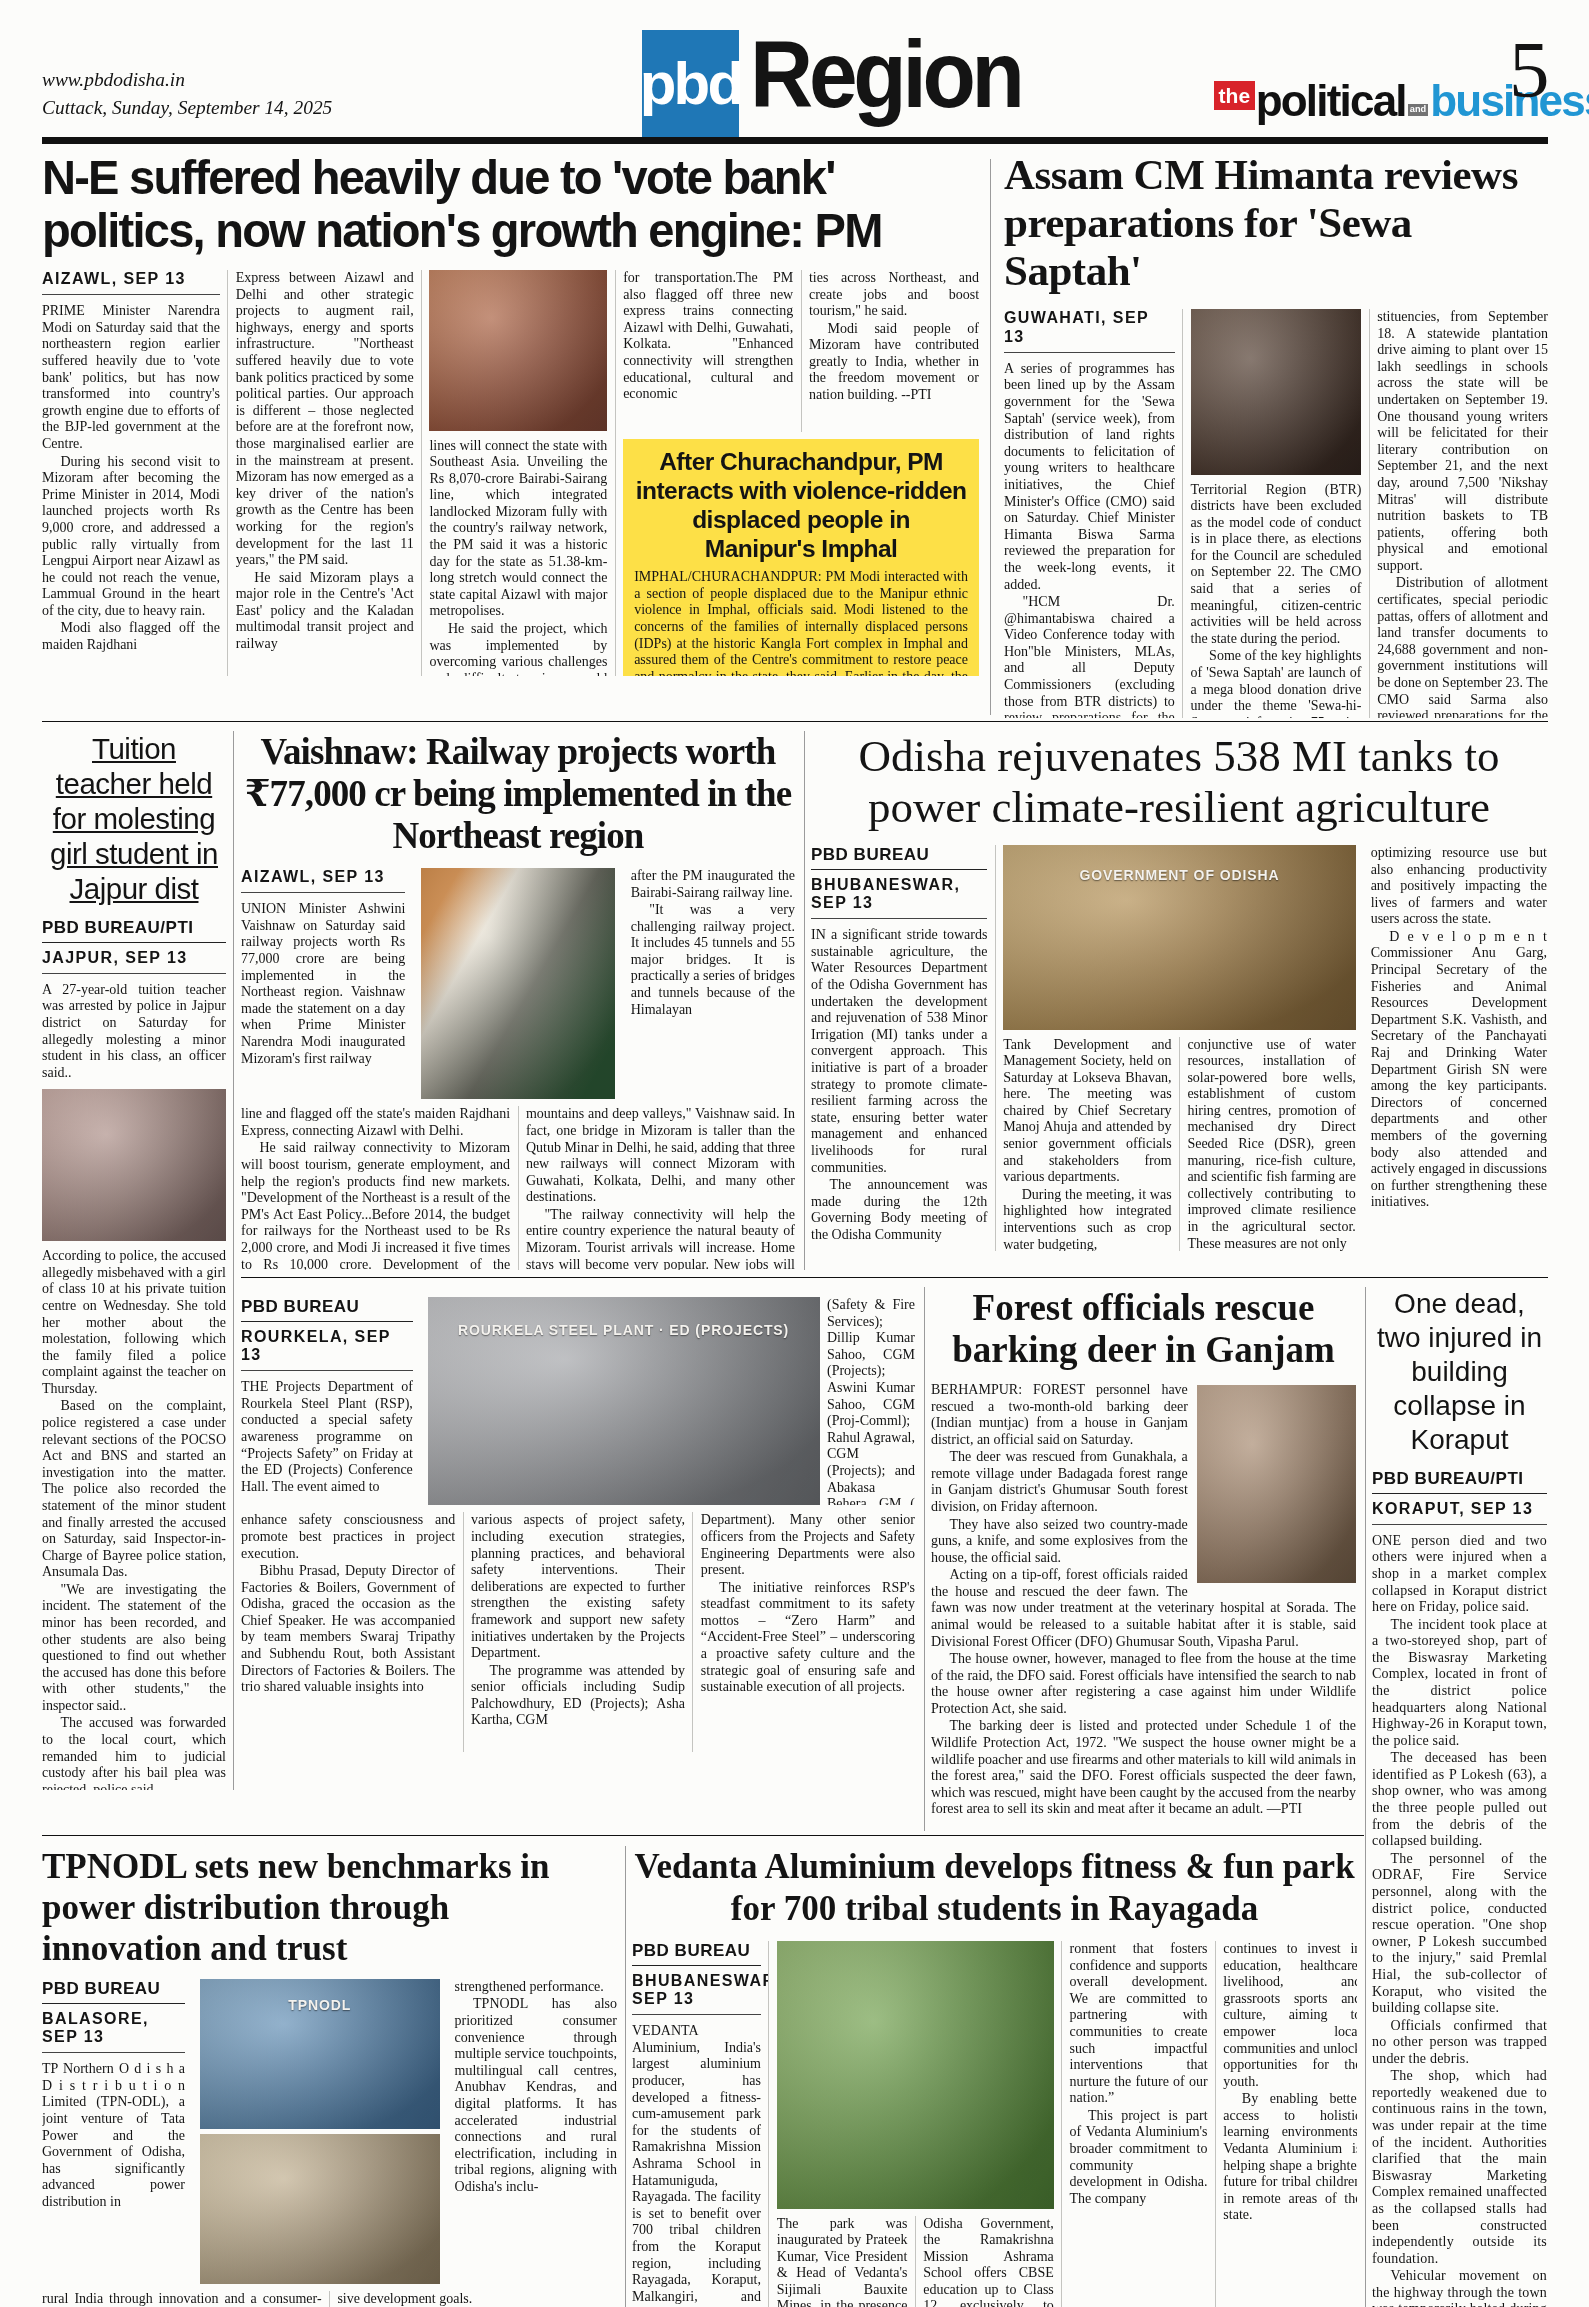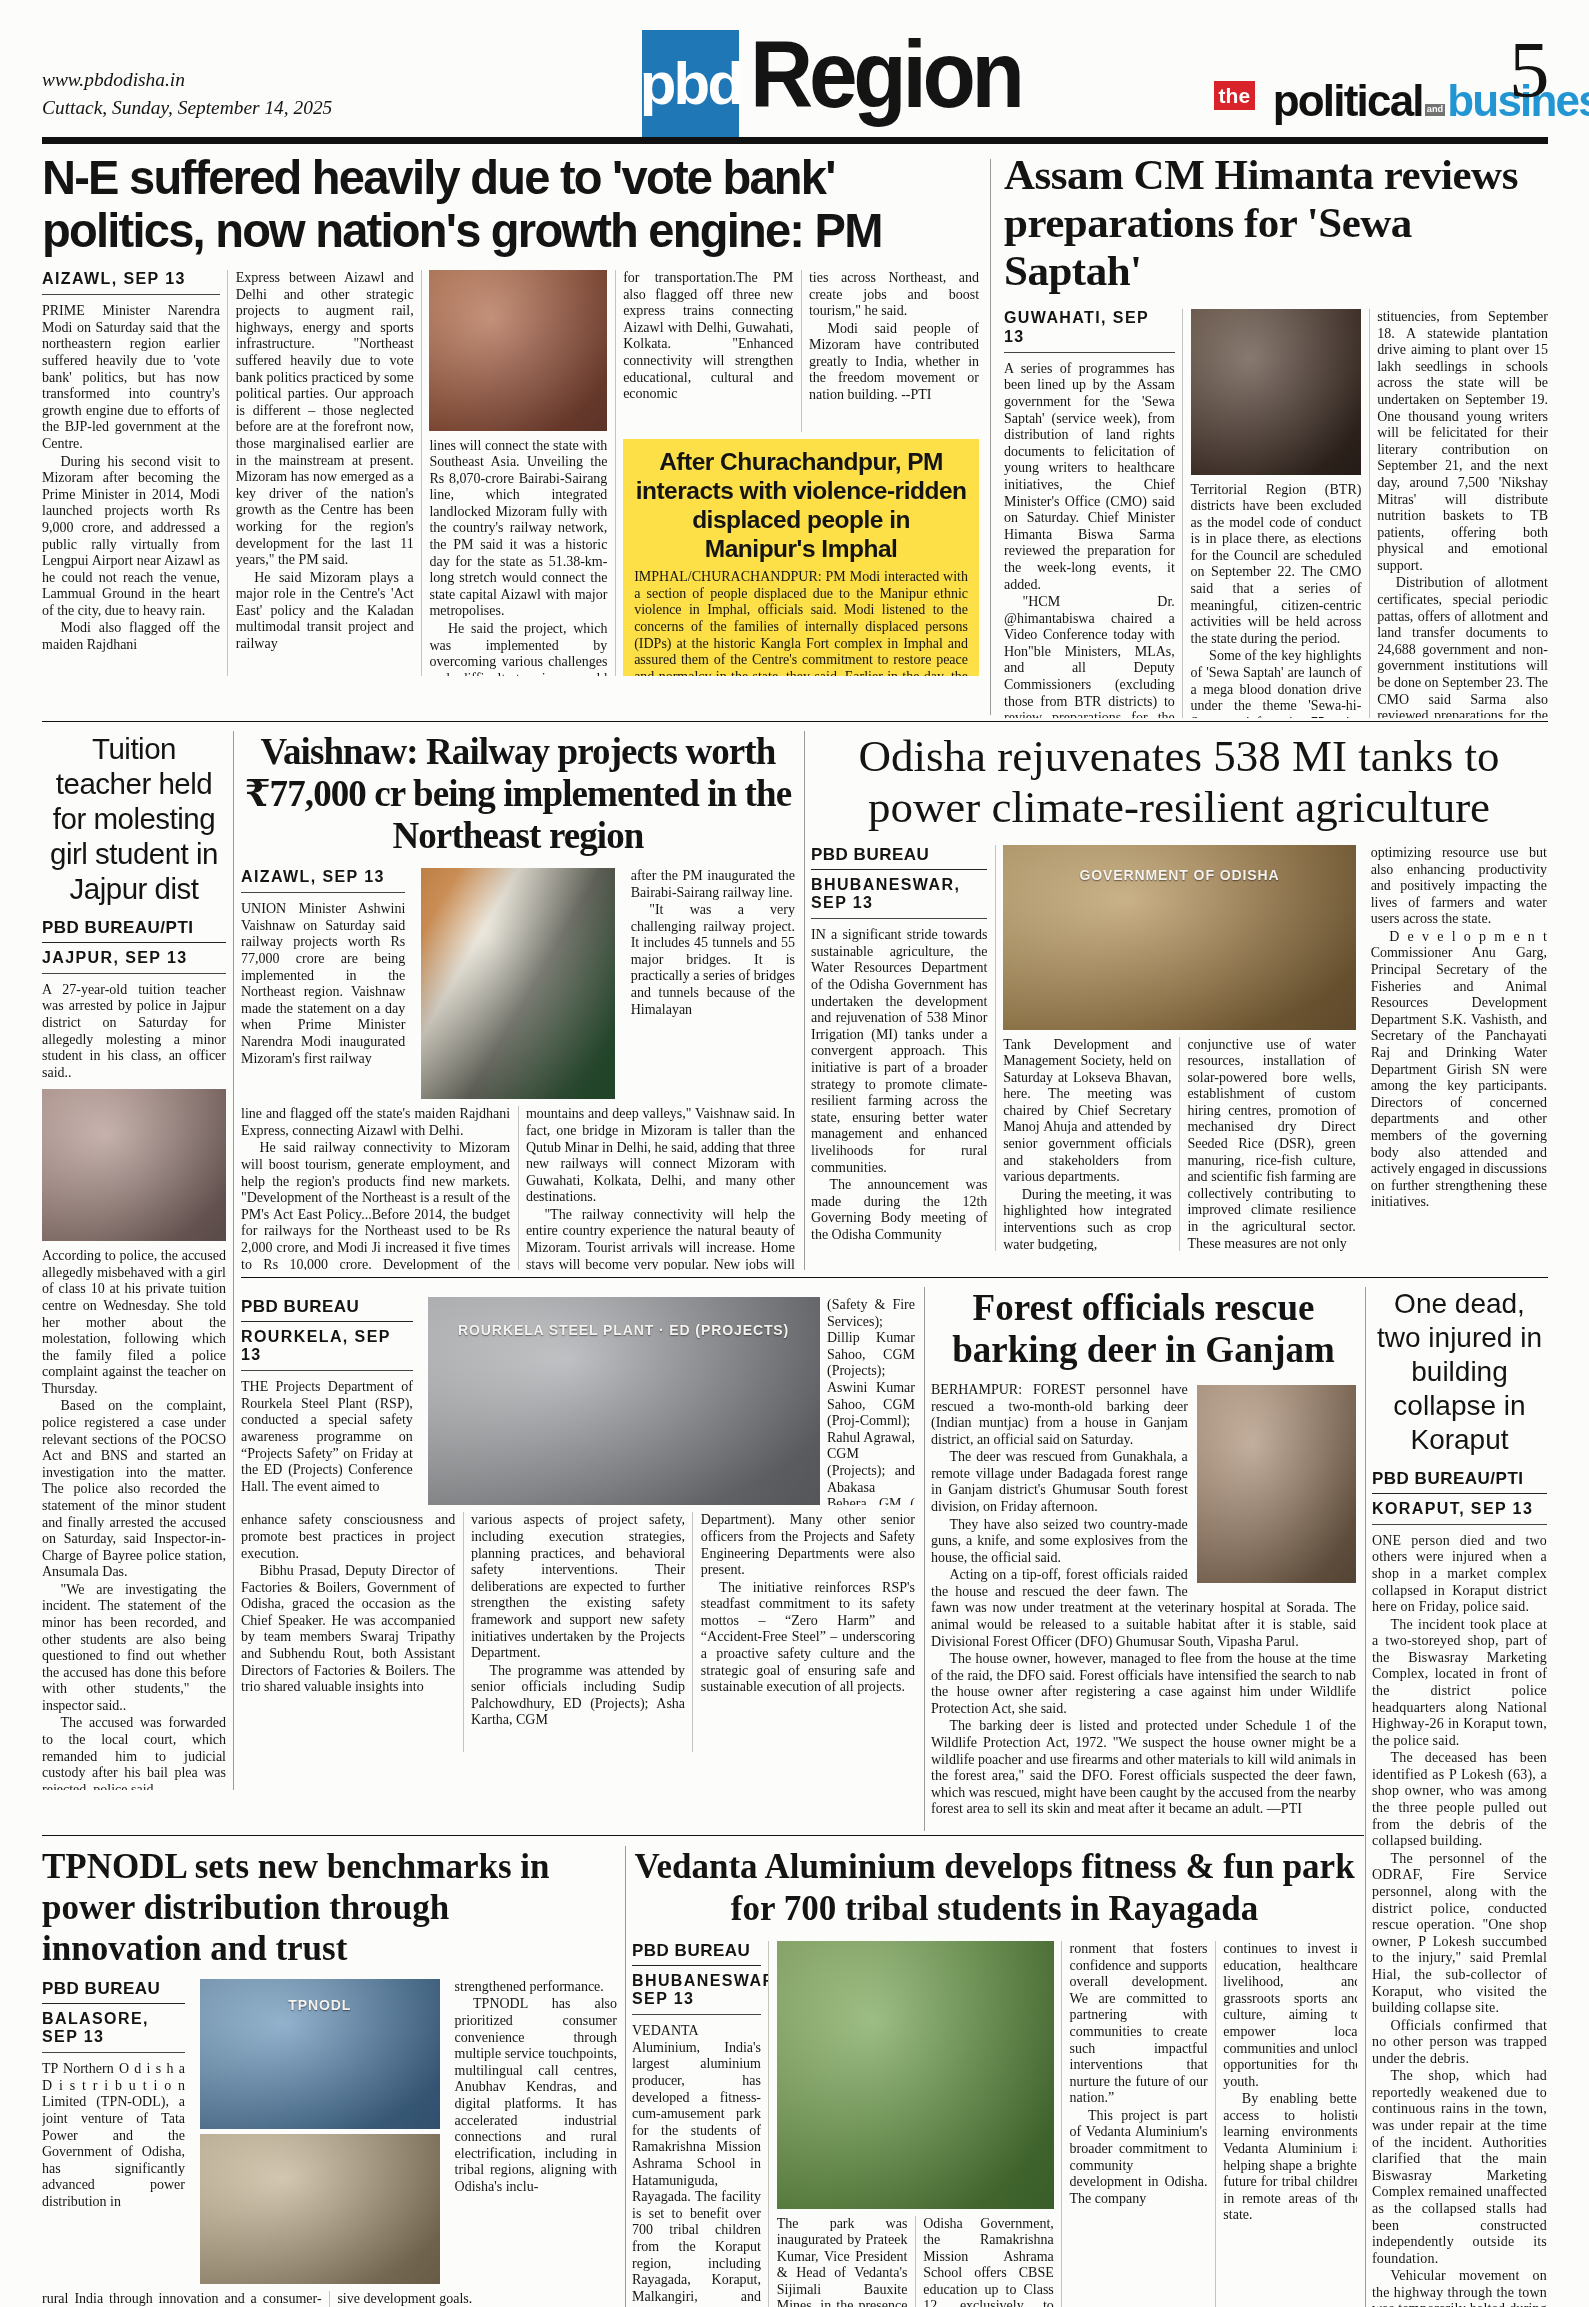--- a/index.html
+++ b/index.html
@@ -8,21 +8,21 @@
   
   #hdr{position:absolute;left:42px;top:25px;width:1506px;height:111px;}
   .hdr-left{position:absolute;left:0;top:41px;font:italic 400 19.4px/28px "Liberation Serif",serif;}
   .pbd-box{position:absolute;left:600px;top:4.6px;width:97px;height:108px;background:#1f77b6;
            display:flex;align-items:center;justify-content:center;
            font:700 60px/60px "Liberation Sans",sans-serif;color:#fff;letter-spacing:-2.8px;}
   .region{position:absolute;left:708px;top:-4.6px;font:700 95px/108px "Liberation Sans",sans-serif;
           letter-spacing:-4.6px;transform:scaleX(.92);transform-origin:left;}
   .mast{position:absolute;left:1172px;top:54px;white-space:nowrap;}
   .m-the{display:inline-block;background:#d8232a;color:#fff;font:700 21px/21px "Liberation Sans",sans-serif;
-         padding:3.7px 4.6px;vertical-align:13px;margin-right:18px;}
+         padding:3.7px 4.6px;vertical-align:13px;margin-right:1px;}
   .m-pol{font:700 44px/44px "Liberation Sans",sans-serif;letter-spacing:-1.8px;color:#111;}
   .m-and{display:inline-block;background:#737373;color:#fff;font:700 9.2px/9.2px "Liberation Sans",sans-serif;
          padding:1.8px 2.3px;vertical-align:3.7px;margin:0 1.8px;}
   .m-bus{font:700 44px/44px "Liberation Sans",sans-serif;letter-spacing:-1.8px;color:#2196d3;}
   .pageno{position:absolute;left:1467px;top:-9.2px;font:400 81px/108px "Liberation Serif",serif;}
   .hdr-rule{position:absolute;left:42px;top:137px;width:1506px;height:6.5px;background:#111;}
   
   .rule-h{position:absolute;background:#111;height:1.4px;}
   .rule-v{position:absolute;background:#9b9b9b;width:0.9px;}
   .art{position:absolute;overflow:hidden;}
@@ -39,21 +39,21 @@
   .dateline{font:700 16px/18.5px "Liberation Sans",sans-serif;letter-spacing:1.4px;
             border-bottom:0.9px solid #444;padding-bottom:5.5px;margin-bottom:8.3px;}
   .photo{position:relative;background:#b0a294;overflow:hidden;}
   .photo:after{content:"";position:absolute;inset:0;
      background:radial-gradient(ellipse at 35% 30%, rgba(255,255,255,.28), rgba(0,0,0,.25) 80%);}
   .photo-label{position:absolute;left:0;right:0;top:12%;text-align:center;color:#f4f2ee;z-index:2;
      font:700 14px/16.6px "Liberation Sans",sans-serif;letter-spacing:0.9px;text-shadow:0 0.5px 1.4px rgba(0,0,0,.5);}
   
   .pm-head{font:700 48px/53px "Liberation Sans",sans-serif;letter-spacing:-1.8px;transform:scaleX(.98);transform-origin:left;}
   .assam-head{font:700 43px/48px "Liberation Serif",serif;letter-spacing:-0.5px;}
-  .tuition-head{font:400 29.5px/35px "Liberation Sans",sans-serif;text-align:center;letter-spacing:-0.5px;}
+  .tuition-head{font:400 29.5px/35px "Liberation Sans",sans-serif;text-align:center;letter-spacing:-0.5px;text-decoration:underline;}
   .vaishnaw-head{font:700 37px/42px "Liberation Serif","DejaVu Serif","DejaVu Sans",serif;text-align:center;letter-spacing:-0.9px;}
   .odisha-head{font:400 45px/51px "Liberation Serif",serif;text-align:center;}
   .rsp-head{font:400 38px/45px "Liberation Serif",serif;text-align:center;}
   .deer-head{font:700 37px/42px "Liberation Serif",serif;text-align:center;}
   .koraput-head{font:400 28px/34px "Liberation Sans",sans-serif;text-align:center;}
   .tpnodl-head{font:700 35px/41px "Liberation Serif",serif;}
   .vedanta-head{font:700 35px/42px "Liberation Serif",serif;text-align:center;}
   .box-head{font:700 24.5px/29px "Liberation Sans",sans-serif;text-align:center;letter-spacing:-0.5px;margin:0 0 6.5px 0;}
   
   #art-pm{left:42px;top:151px;width:937px;height:567px;}

